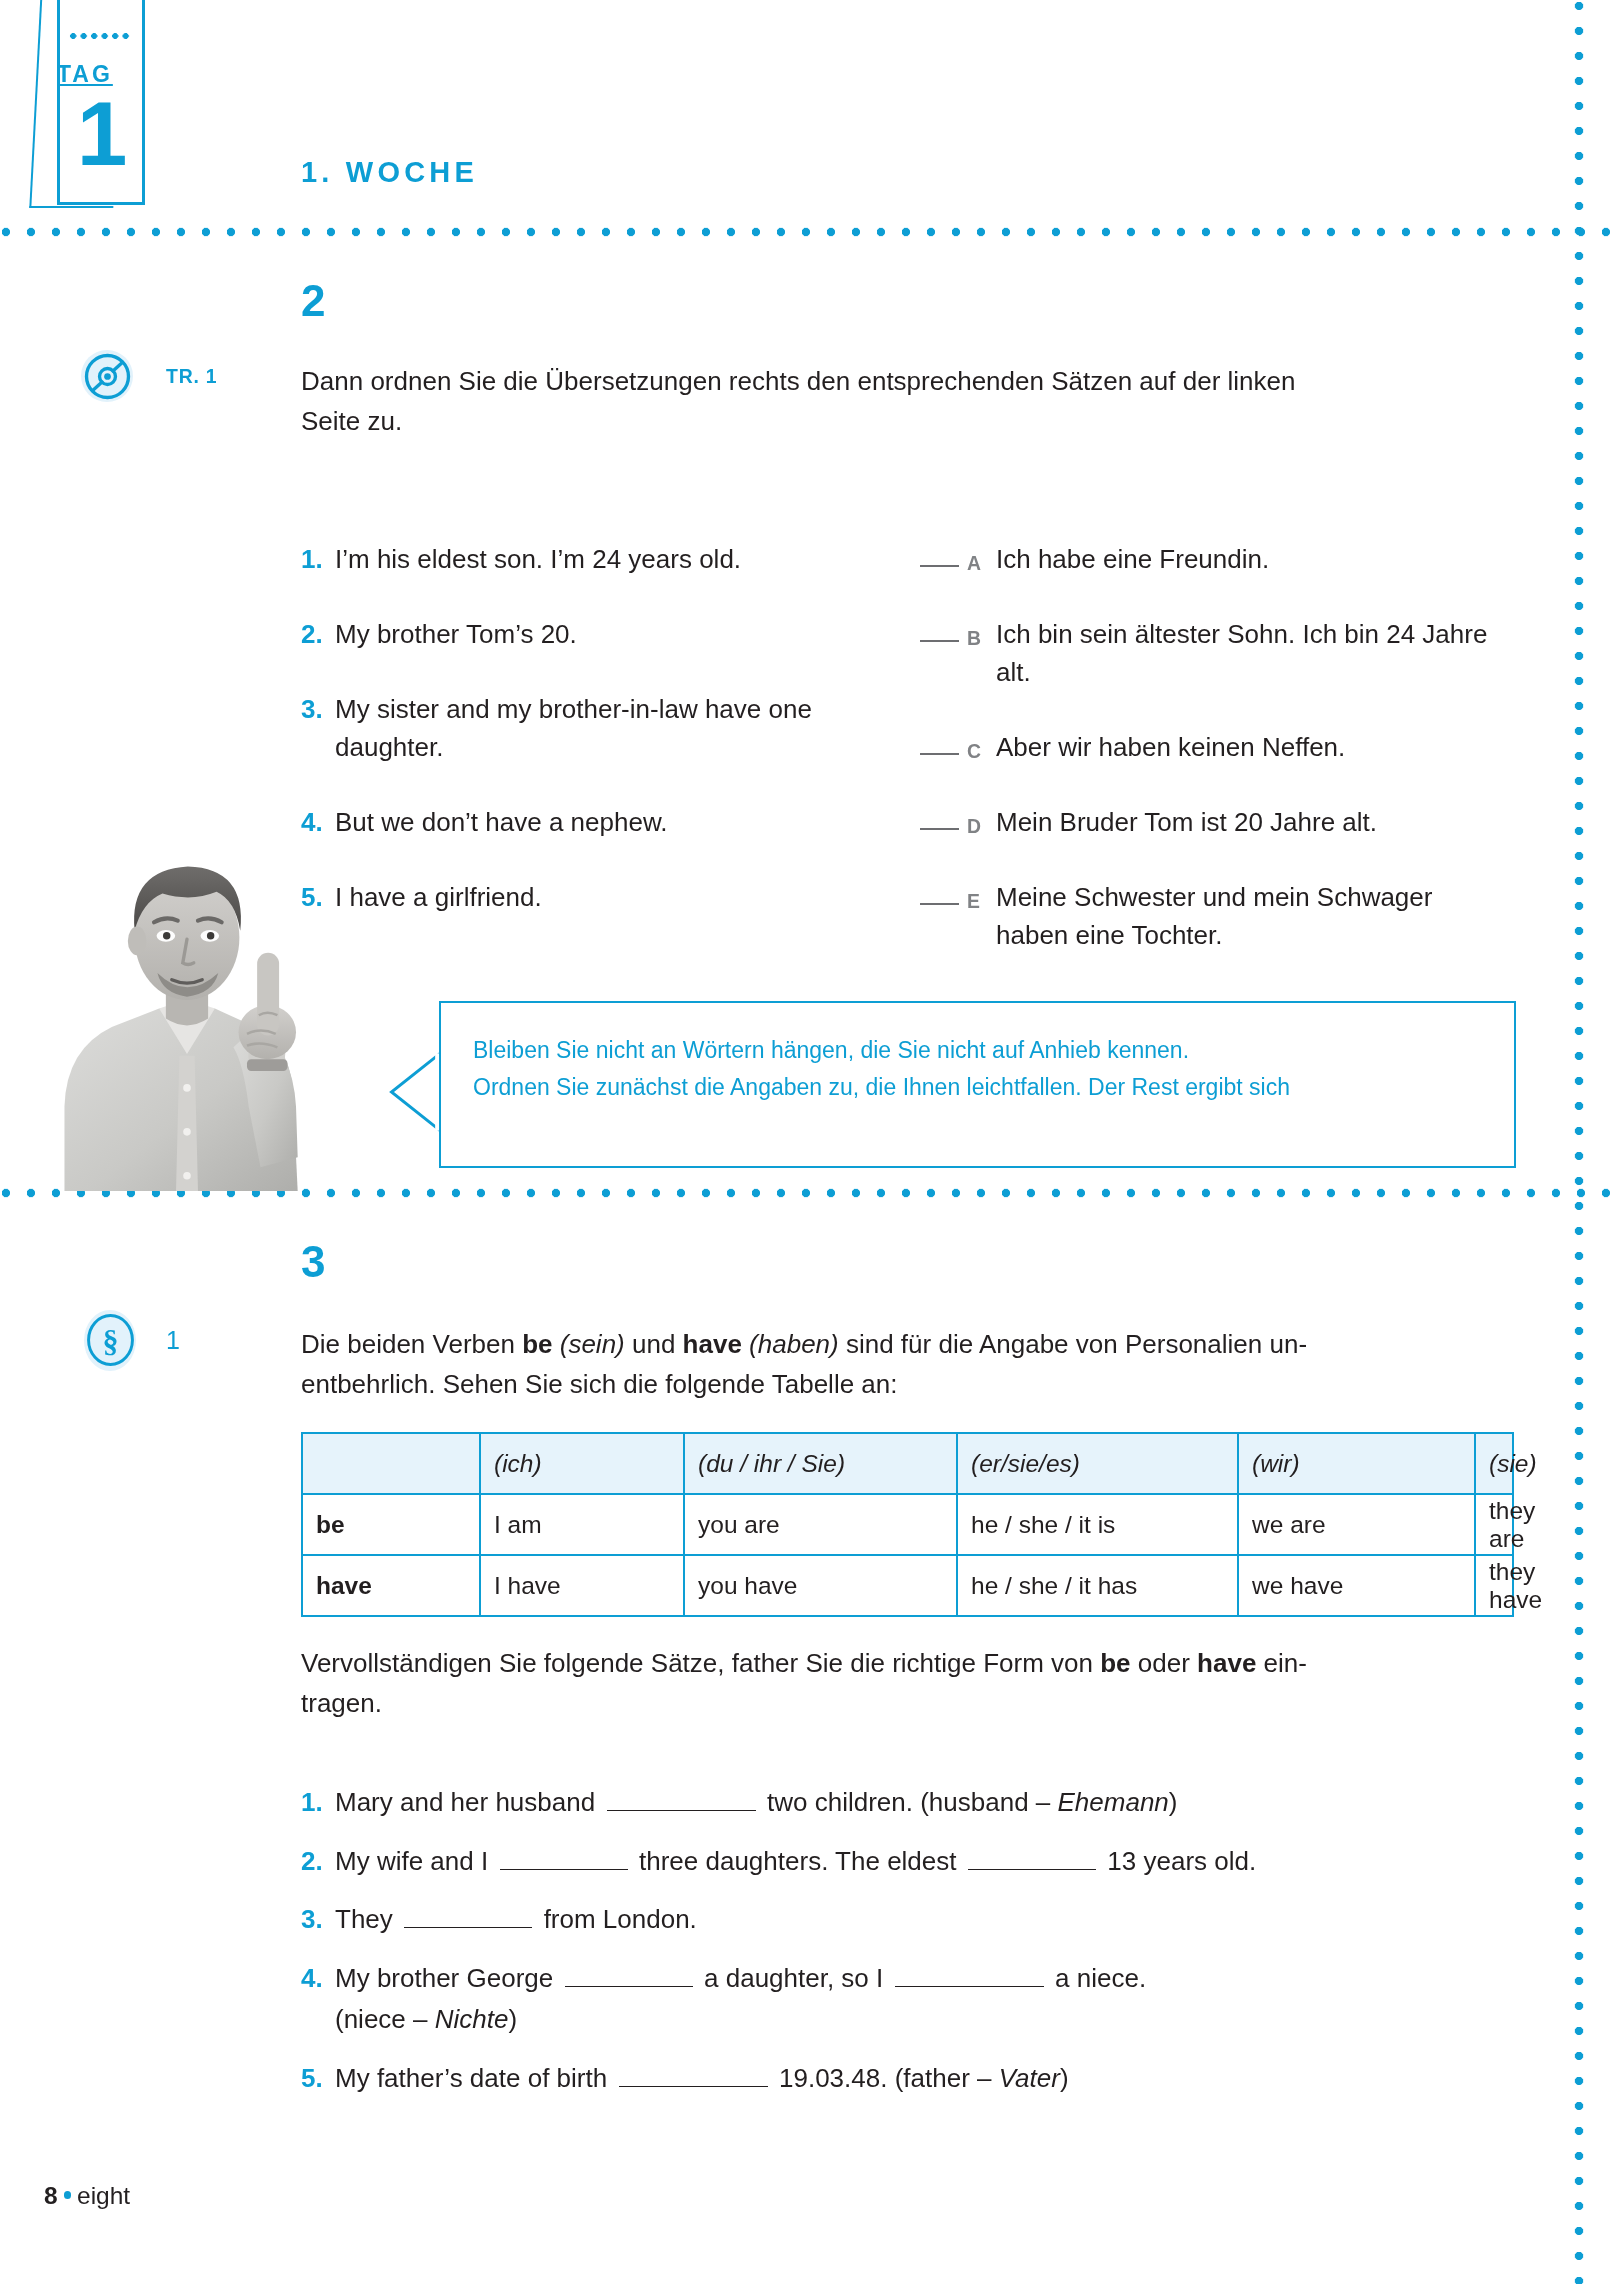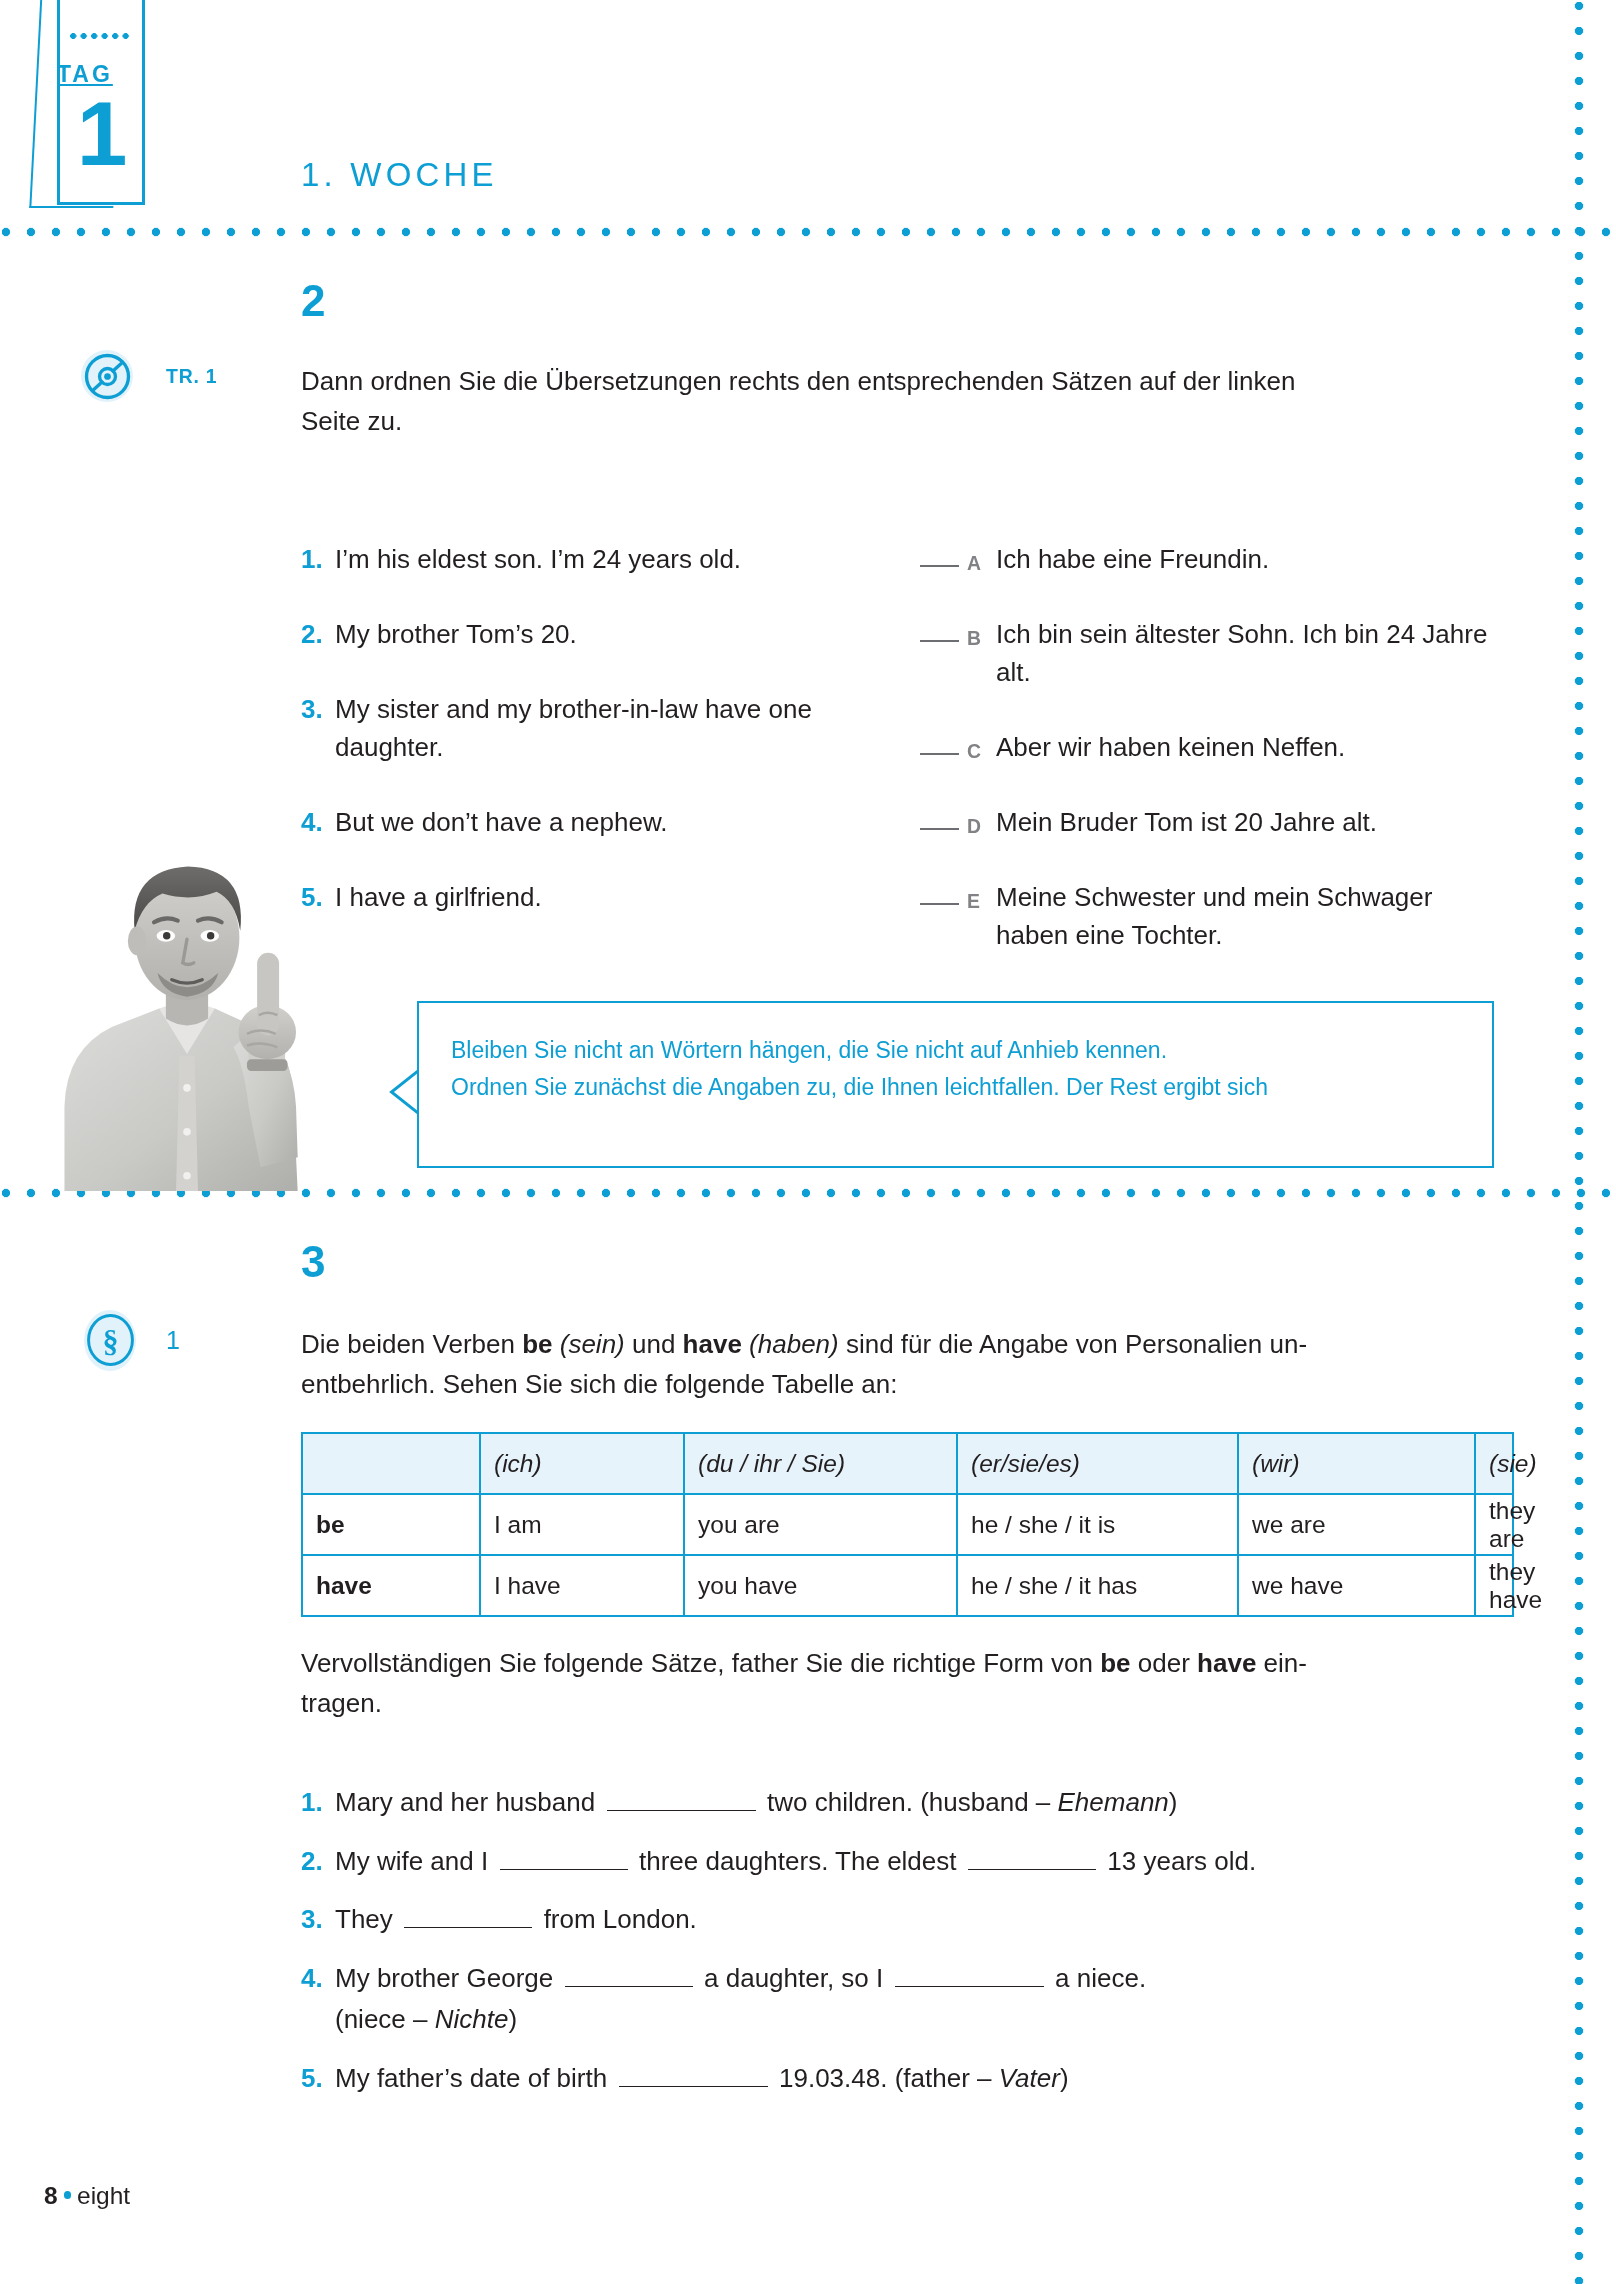--- a/index.html
+++ b/index.html
@@ -106,22 +106,22 @@
     font-size: 91px;
     font-weight: bold;
     line-height: 1;
     color: #0d9ed4;
   }
 
   .week-label {
     position: absolute;
     left: 301px;
     top: 156px;
-    font-size: 33px;
-    font-weight: normal;
+    font-size: 29px;
+    font-weight: bold;
     letter-spacing: 4.2px;
     color: #0d9ed4;
   }
 
   
   .ex-num {
     position: absolute;
     font-size: 44px;
     font-weight: bold;
     color: #0d9ed4;
@@ -230,21 +230,21 @@
     color: #808285;
   }
   .a-row .txt {
     display: block;
     margin-left: 76px;
   }
 
   
   .tipbox {
     position: absolute;
-    left: 417px;
+    left: 439px;
     top: 1001px;
     width: 1077px;
     height: 167px;
     border: 2.5px solid #0d9ed4;
     box-sizing: border-box;
     background: #fff;
   }
   .tipbox .tip-text {
     position: absolute;
     left: 32px;

